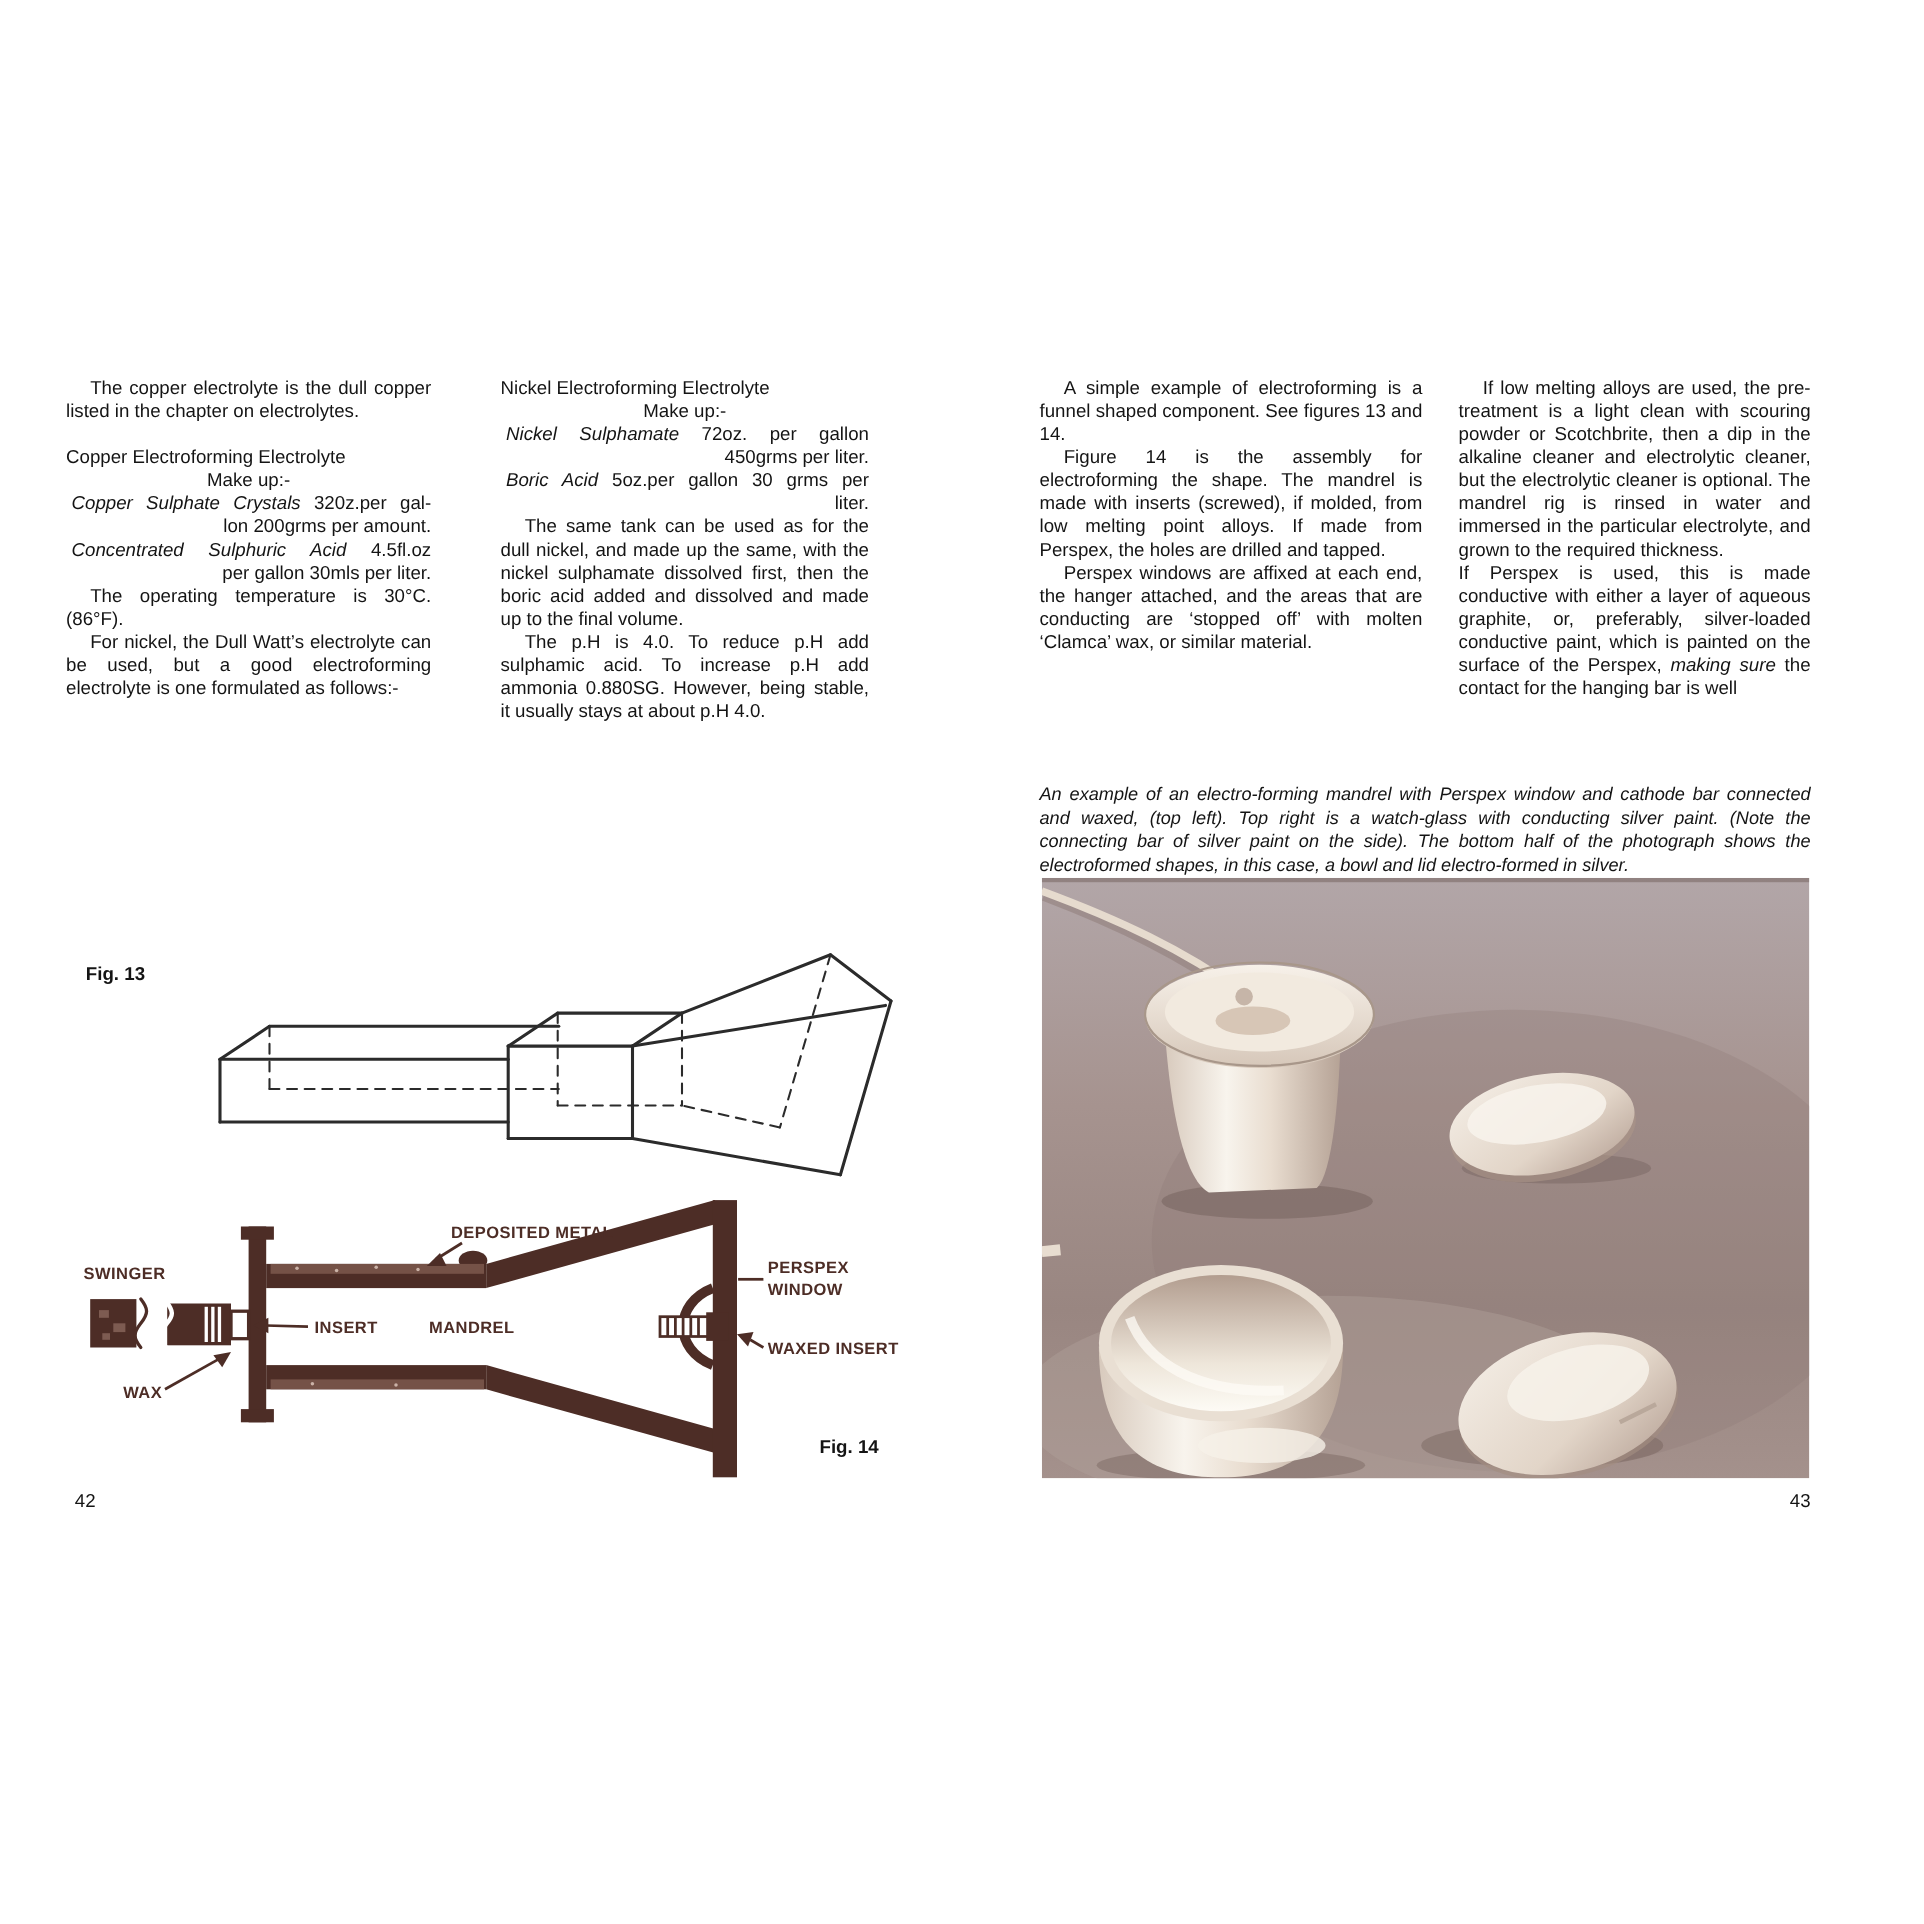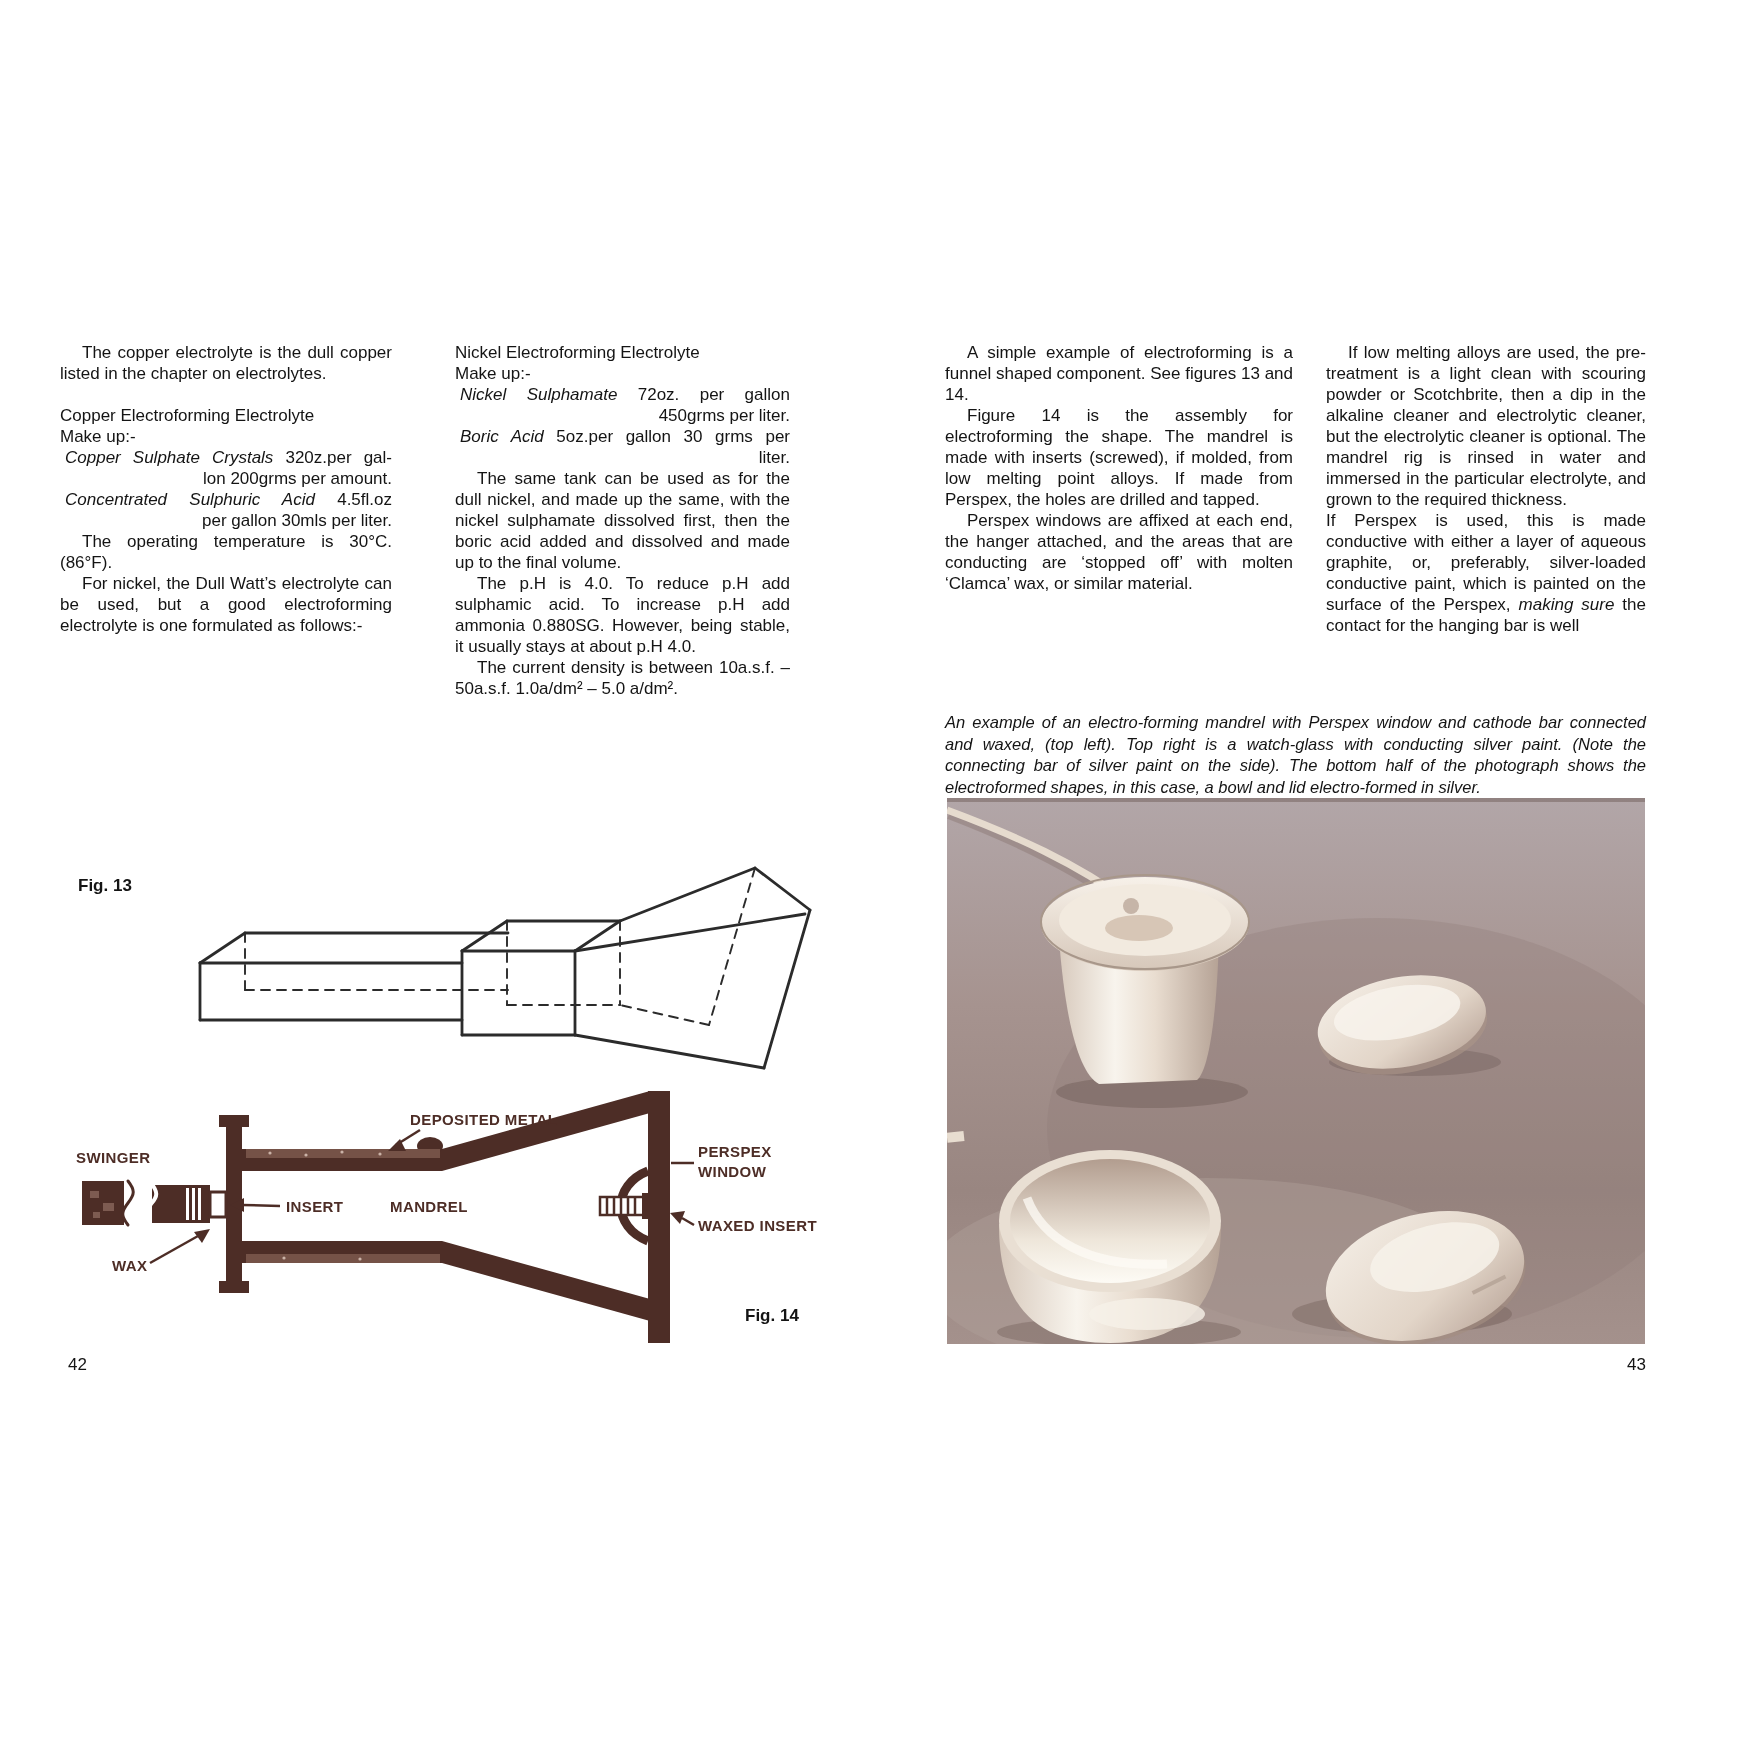--- a/index.html
+++ b/index.html
@@ -6,21 +6,21 @@
   body{
     width:1749px;height:1749px;position:relative;background:#ffffff;
     font-family:"Liberation Sans", sans-serif;color:#141414;
     -webkit-font-smoothing:antialiased;
   }
   .abs{position:absolute;}
   .col{font-size:17px;line-height:21px;text-align:justify;}
   .col p{margin:0;text-indent:22px;}
   .col p.noind{text-indent:0;}
   .col h3{margin:21px 0 0 0;font-size:17px;line-height:21px;font-weight:normal;text-align:left;}
-  .mk{text-indent:0 !important;text-align:left;}
+  .mk{text-indent:0 !important;text-align:center;}
   .ing{font-size:17px;line-height:21px;text-align:justify;text-align-last:justify;padding-left:5px;}
   .ing i{font-style:italic;}
   .ingr{font-size:17px;line-height:21px;text-align:right;}
   .figlabel{font-size:17px;font-weight:bold;}
   .folio{font-size:17px;}
   .caption{font-size:16.5px;line-height:21.5px;font-style:italic;text-align:justify;}
   svg text{font-family:"Liberation Sans", sans-serif;}
   .d14text{font-size:15px;font-weight:600;letter-spacing:.4px;fill:#4d2d26;}
   .photo-frame{overflow:hidden;}
 </style>
@@ -41,21 +41,20 @@
 
 <div class="abs col" style="left:455px;top:342px;width:335px;">
   <h3 style="margin-top:0;">Nickel Electroforming Electrolyte</h3>
   <p class="noind mk">Make up:-</p>
   <div class="ing"><i>Nickel Sulphamate</i><span> 72oz. per gallon</span></div>
   <div class="ingr">450grms per liter.</div>
   <div class="ing"><i>Boric Acid</i><span> 5oz.per gallon 30 grms per</span></div>
   <div class="ingr">liter.</div>
   <p>The same tank can be used as for the dull nickel, and made up the same, with the nickel sulphamate dissolved first, then the boric acid added and dissolved and made up to the final volume.</p>
   <p>The p.H is 4.0. To reduce p.H add sulphamic acid. To increase p.H add ammonia 0.880SG. However, being stable, it usually stays at about p.H 4.0.</p>
-  <p>The current density is between 10a.s.f. – 50a.s.f. 1.0a/dm² – 5.0 a/dm².</p>
 </div>
 
 <div class="abs figlabel" style="left:78px;top:876px;">Fig. 13</div>
 
 <svg class="abs" style="left:178px;top:850px;" width="645" height="245" viewBox="0 0 645 245">
   <g stroke="#2b2b2b" stroke-width="2.8" fill="none" stroke-linecap="round">
 
     <path d="M22,113 L284,113"></path>
       <path d="M67,83 L330,83"></path>
       <path d="M22,113 L67,83"></path>

